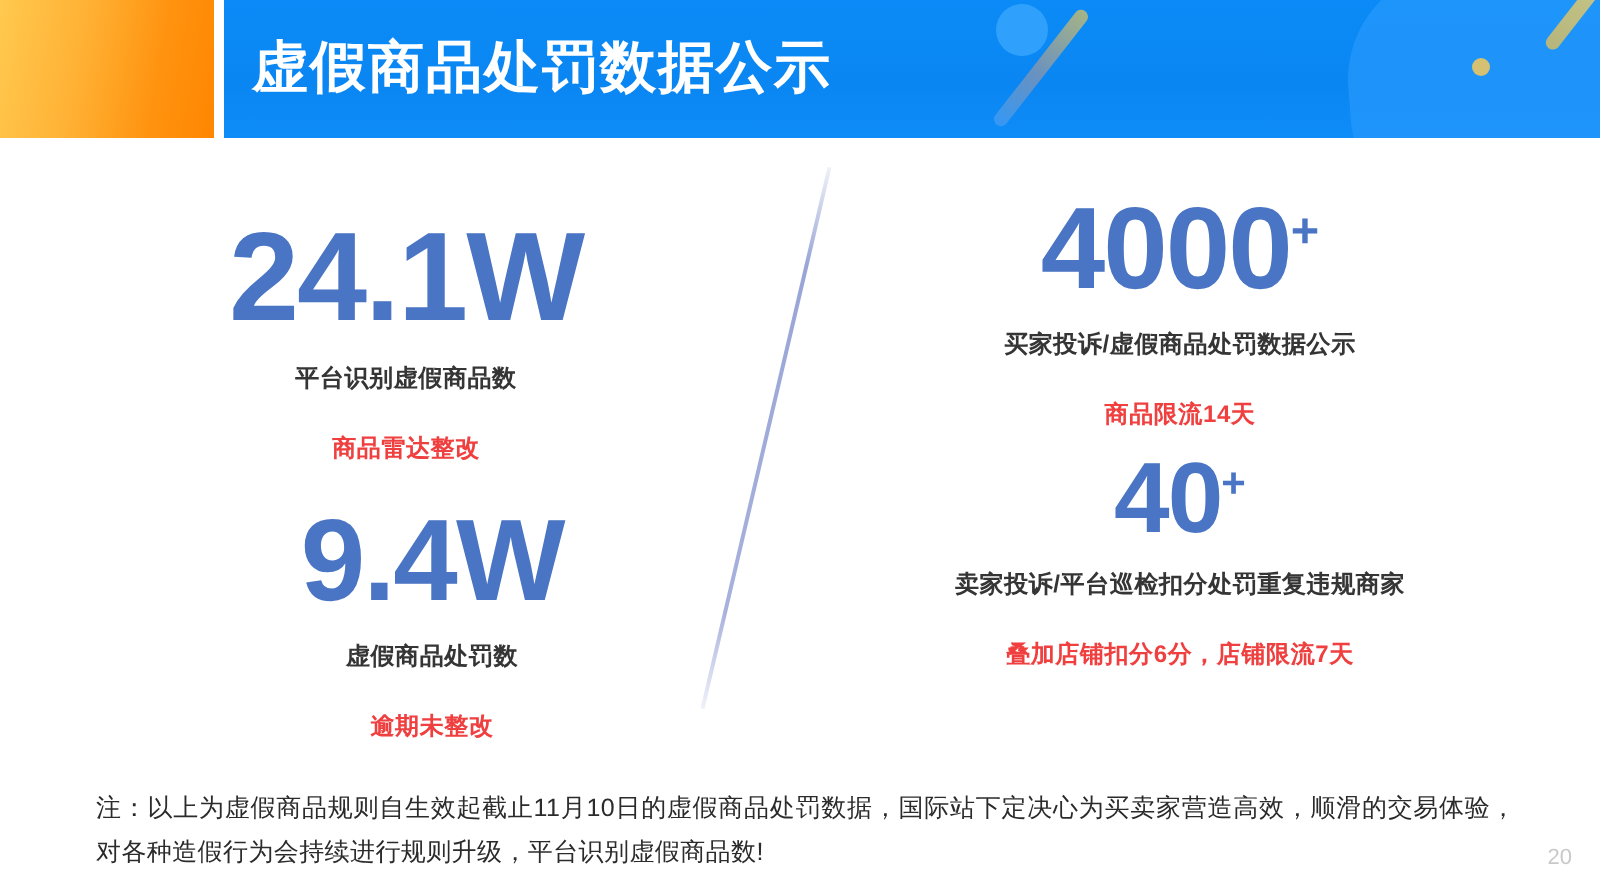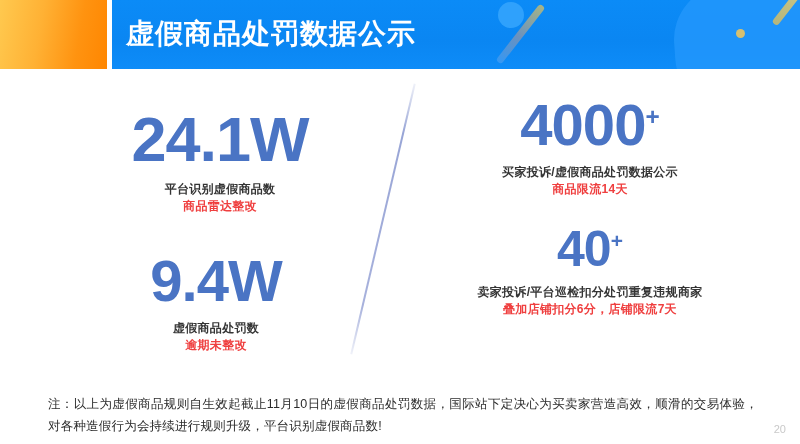--- a/index.html
+++ b/index.html
@@ -144,26 +144,26 @@
     font-size: 12px;
     font-weight: bold;
     margin-top: 10px;
     white-space: nowrap;
     letter-spacing: .3px;
   }
   .stat .sub2 {
     color: #ef3f3f;
     font-size: 12px;
     font-weight: bold;
-    margin-top: 0;
+    margin-top: 18px;
     white-space: nowrap;
     letter-spacing: .3px;
   }
 
-  #stat-left-top  { left: 60px;  top: 108px;  width: 320px; }
+  #stat-left-top  { left: 43px;  top: 108px;  width: 320px; }
   #stat-left-top .big  { font-size: 63px; }
 
   #stat-left-bottom { left: 56px; top: 252px; width: 320px; }
   #stat-left-bottom .big { font-size: 58px; }
 
   #stat-right-top { left: 420px; top: 96px; width: 340px; }
   #stat-right-top .big { font-size: 58px; }
 
   #stat-right-bottom { left: 420px; top: 224px; width: 340px; }
   #stat-right-bottom .big { font-size: 50px; }

